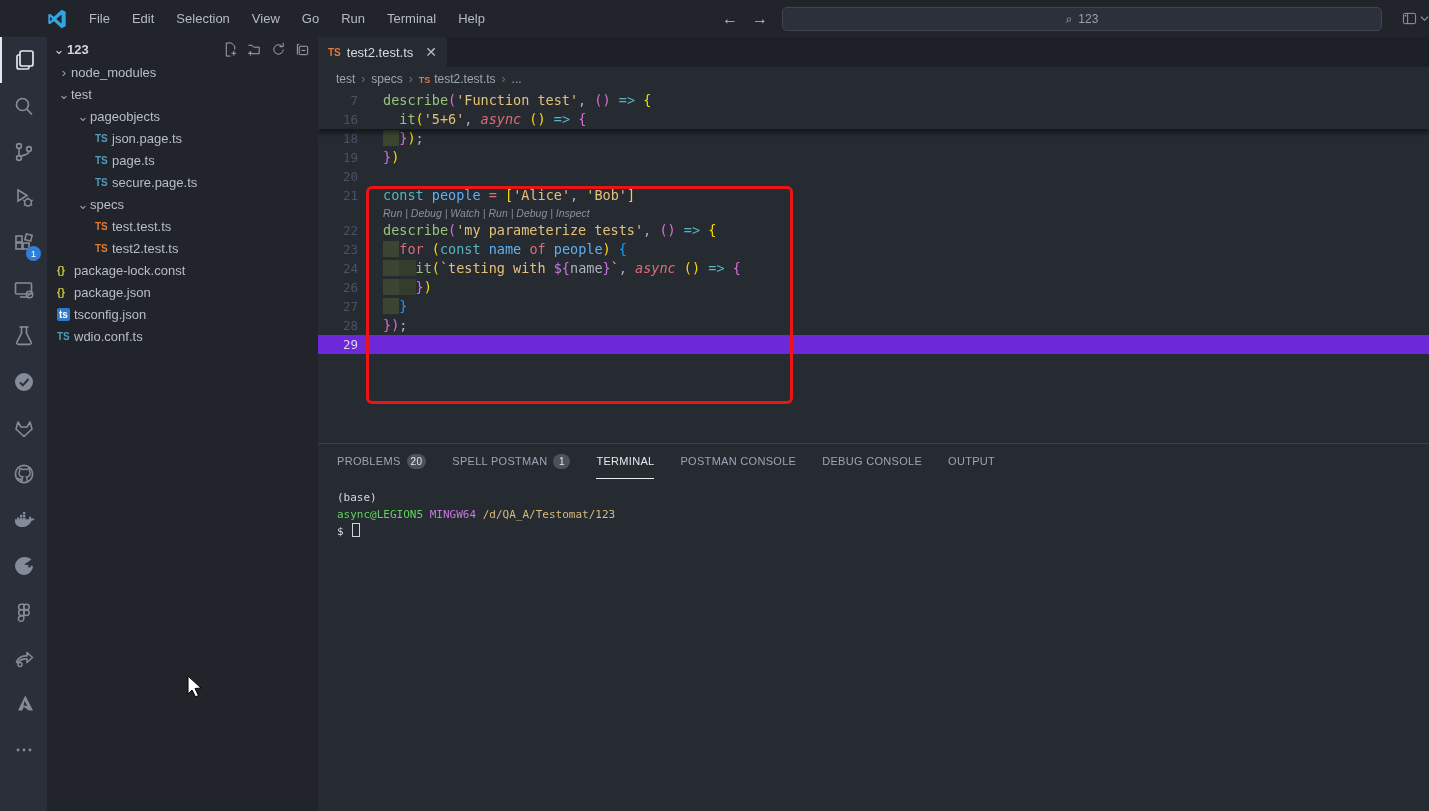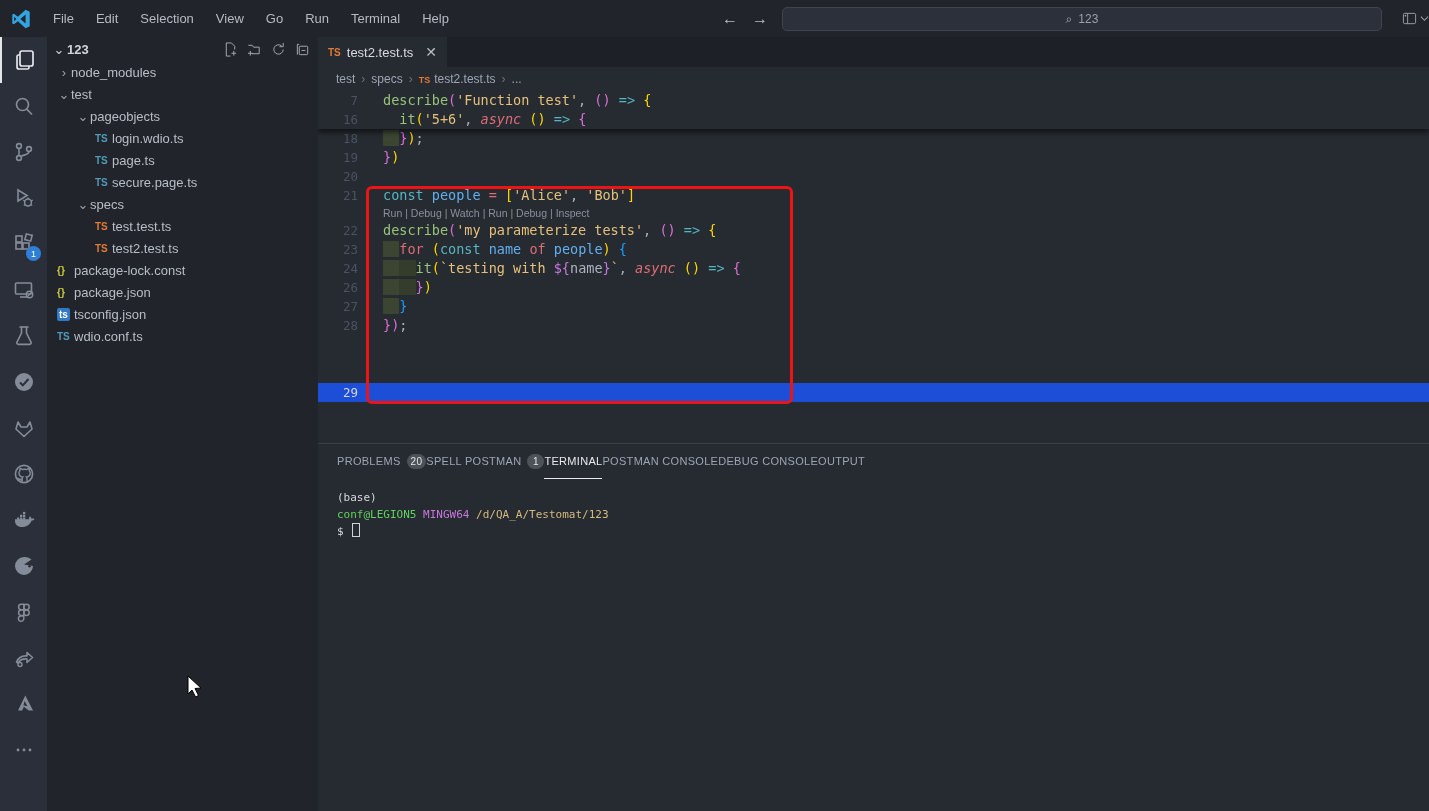--- a/index.html
+++ b/index.html
@@ -1,21 +1,21 @@
 <!DOCTYPE html>
 <html><head>
 <meta charset="utf-8">
 <style>
   * { margin:0; padding:0; box-sizing:border-box; }
   html,body { width:1429px; height:811px; overflow:hidden; background:#262a31;
               font-family:"Liberation Sans", sans-serif; font-size:13px; color:#b8bec8; }
   .app { width:1429px; height:811px; display:flex; flex-direction:column; position:relative; }
 
   
-  .titlebar { height:37px; background:#21252b; display:flex; align-items:center; flex:none; }
+  .titlebar { height:37px; background:#21252b; display:flex; align-items:center; flex:none;padding-left:36px; }
   .vscode-logo { width:22px; height:22px; margin:0 12px 0 10px; flex:none; }
   .menubar { display:flex; gap:4px; }
   .menu-item { padding:4px 9px; color:#b5bac4; cursor:default; border-radius:4px; }
   .nav-arrows { margin-left:auto; display:flex; gap:14px; color:#b9bfca; font-size:16px; padding-right:14px; }
   .nav-arrows span { cursor:default; }
   .search-box { width:600px; height:24px; background:#2b303a; border:1px solid #3f4450; border-radius:5px;
                 display:flex; align-items:center; justify-content:center; gap:6px; color:#9aa0ab; font-size:12px; }
   .layout-ctl { display:flex; align-items:center; gap:3px; margin-left:20px; color:#9aa0ab; }
 
   
@@ -54,35 +54,35 @@
   .breadcrumb { height:24px; display:flex; align-items:center; gap:6px; padding-left:18px; color:#9da5b4;
                 font-size:12px; background:#262a31; flex:none; }
   .breadcrumb .sep { color:#6b7280; font-size:12px; }
   .breadcrumb .ficon { font-weight:bold; font-size:9px; }
 
   
   .editor-body { flex:1; position:relative; background:#262a31; overflow:hidden;
                  font-family:"DejaVu Sans Mono","Liberation Mono",monospace; font-size:13.5px; }
   .sticky { box-shadow:0 4px 4px rgba(0,0,0,.45); position:relative; z-index:3; background:#262a31; }
   .code-row { height:19px; line-height:19px; display:flex; white-space:pre; }
-  .code-row.active-line { background:#1d4ed8;margin-top:48px; }
+  .code-row.active-line { background:#6d28d9; }
   .gutter { width:40px; text-align:right; color:#4b5263; flex:none; font-size:12.5px; }
   .gutter.active { color:#d5d9e0; }
   .code-text { padding-left:25px; }
   .codelens-row { height:16px; line-height:16px; font-family:"Liberation Sans",sans-serif; font-size:10.5px;
                   color:#8a919d; display:flex; }
   .codelens-row .lens { padding-left:65px; }
   .codelens-row a { color:#8a919d; text-decoration:none; }
   .tok { white-space:pre; }
   .annotation-box { position:absolute; left:48px; top:95px; width:427px; height:218px;
                     border:3px solid #ec1414; border-radius:6px; z-index:4; pointer-events:none; }
 
   
   .panel { height:368px; flex:none; background:#262a31; border-top:1px solid #3a4047; display:flex; flex-direction:column; }
-  .panel-tabs { height:35px; display:flex; align-items:flex-start; padding-left:19px; flex:none; }
+  .panel-tabs { height:35px; display:flex; align-items:flex-start; gap:26px; padding-left:19px; flex:none; }
   .panel-tab { font-size:11px; letter-spacing:.3px; color:#9da5b4; display:flex; align-items:center; gap:6px;
                height:100%; border-bottom:1px solid transparent; cursor:default; }
   .panel-tab.active { color:#e8eaed; border-bottom:1px solid #e8eaed; }
   .pbadge { background:#4d5159; color:#e6e6e6; font-size:10px; border-radius:9px; min-width:17px; height:15px;
             display:flex; align-items:center; justify-content:center; padding:0 4px; }
   .terminal { padding:10px 0 0 19px; font-family:"DejaVu Sans Mono","Liberation Mono",monospace; font-size:11px; line-height:17px; }
   .term-cursor { display:inline-block; width:8px; height:14px; border:1px solid #cfd3da; vertical-align:-2px; margin-left:2px; }
 
   
   .mouse { position:absolute; left:139px; top:638px; z-index:9; pointer-events:none; }
@@ -274,21 +274,21 @@
           <div class="tree-row" style="padding-left: 10px;">
             <span class="chev">⌄</span>
             <span>test</span>
           </div>
           <div class="tree-row" style="padding-left: 29px;">
             <span class="chev">⌄</span>
             <span>pageobjects</span>
           </div>
           <div class="tree-row" style="padding-left: 48px;">
             <span class="ficon ts-blue">TS</span>
-            <span>login.wdio.ts</span>
+            <span>json.page.ts</span>
           </div>
           <div class="tree-row" style="padding-left: 48px;">
             <span class="ficon ts-blue">TS</span>
             <span>page.ts</span>
           </div>
           <div class="tree-row" style="padding-left: 48px;">
             <span class="ficon ts-blue">TS</span>
             <span>secure.page.ts</span>
           </div>
           <div class="tree-row" style="padding-left: 29px;">
@@ -348,21 +348,21 @@
         <div class="sticky">
             <div class="code-row"><div class="gutter">7</div><div class="code-text"><span class="tok" style="color: rgb(152, 195, 121);">describe</span><span class="tok" style="color: rgb(218, 112, 214);">(</span><span class="tok" style="color: rgb(229, 192, 123);">'Function test'</span><span class="tok" style="color: rgb(171, 178, 191);">, </span><span class="tok" style="color: rgb(218, 112, 214);">()</span><span class="tok" style="color: rgb(171, 178, 191);"> </span><span class="tok" style="color: rgb(86, 182, 194);">=&gt;</span><span class="tok" style="color: rgb(171, 178, 191);"> </span><span class="tok" style="color: rgb(255, 215, 0);">{</span></div></div>
             <div class="code-row"><div class="gutter">16</div><div class="code-text"><span class="tok" style="color: rgb(171, 178, 191);">  </span><span class="tok" style="color: rgb(152, 195, 121);">it</span><span class="tok" style="color: rgb(255, 215, 0);">(</span><span class="tok" style="color: rgb(229, 192, 123);">'5+6'</span><span class="tok" style="color: rgb(171, 178, 191);">, </span><span class="tok" style="color: rgb(224, 108, 117); font-style: italic;">async</span><span class="tok" style="color: rgb(171, 178, 191);"> </span><span class="tok" style="color: rgb(255, 215, 0);">()</span><span class="tok" style="color: rgb(171, 178, 191);"> </span><span class="tok" style="color: rgb(86, 182, 194);">=&gt;</span><span class="tok" style="color: rgb(171, 178, 191);"> </span><span class="tok" style="color: rgb(218, 112, 214);">{</span></div></div>
           </div>
         <div id="code-lines">
             <div class="code-row"><div class="gutter">18</div><div class="code-text"><span class="tok" style="background: rgb(60, 69, 50);">  </span><span class="tok" style="color: rgb(218, 112, 214);">}</span><span class="tok" style="color: rgb(255, 215, 0);">)</span><span class="tok" style="color: rgb(171, 178, 191);">;</span></div></div>
             <div class="code-row"><div class="gutter">19</div><div class="code-text"><span class="tok" style="color: rgb(218, 112, 214);">}</span><span class="tok" style="color: rgb(255, 215, 0);">)</span></div></div>
             <div class="code-row"><div class="gutter">20</div><div class="code-text"></div></div>
             <div class="code-row"><div class="gutter">21</div><div class="code-text"><span class="tok" style="color: rgb(86, 182, 194);">const</span><span class="tok" style="color: rgb(171, 178, 191);"> </span><span class="tok" style="color: rgb(97, 175, 239);">people</span><span class="tok" style="color: rgb(171, 178, 191);"> </span><span class="tok" style="color: rgb(224, 108, 117);">=</span><span class="tok" style="color: rgb(171, 178, 191);"> </span><span class="tok" style="color: rgb(255, 215, 0);">[</span><span class="tok" style="color: rgb(229, 192, 123);">'Alice'</span><span class="tok" style="color: rgb(171, 178, 191);">, </span><span class="tok" style="color: rgb(229, 192, 123);">'Bob'</span><span class="tok" style="color: rgb(255, 215, 0);">]</span></div></div>
             <div class="codelens-row">
-              <span class="lens" style="padding-left: 65px;"><a>Run</a> | <a>Debug</a> | <a>Watch</a> | <a>Run</a> | <a>Debug</a> | <a>Inspect</a></span>
+              <span class="lens" style="padding-left: 65px; font-style: italic;"><a>Run</a> | <a>Debug</a> | <a>Watch</a> | <a>Run</a> | <a>Debug</a> | <a>Inspect</a></span>
             </div>
             <div class="code-row"><div class="gutter">22</div><div class="code-text"><span class="tok" style="color: rgb(152, 195, 121);">describe</span><span class="tok" style="color: rgb(218, 112, 214);">(</span><span class="tok" style="color: rgb(229, 192, 123);">'my parameterize tests'</span><span class="tok" style="color: rgb(171, 178, 191);">, </span><span class="tok" style="color: rgb(218, 112, 214);">()</span><span class="tok" style="color: rgb(171, 178, 191);"> </span><span class="tok" style="color: rgb(86, 182, 194);">=&gt;</span><span class="tok" style="color: rgb(171, 178, 191);"> </span><span class="tok" style="color: rgb(255, 215, 0);">{</span></div></div>
             <div class="code-row"><div class="gutter">23</div><div class="code-text"><span class="tok" style="background: rgb(60, 69, 50);">  </span><span class="tok" style="color: rgb(224, 108, 117);">for</span><span class="tok" style="color: rgb(171, 178, 191);"> </span><span class="tok" style="color: rgb(255, 215, 0);">(</span><span class="tok" style="color: rgb(86, 182, 194);">const</span><span class="tok" style="color: rgb(171, 178, 191);"> </span><span class="tok" style="color: rgb(97, 175, 239);">name</span><span class="tok" style="color: rgb(171, 178, 191);"> </span><span class="tok" style="color: rgb(224, 108, 117);">of</span><span class="tok" style="color: rgb(171, 178, 191);"> </span><span class="tok" style="color: rgb(97, 175, 239);">people</span><span class="tok" style="color: rgb(255, 215, 0);">)</span><span class="tok" style="color: rgb(171, 178, 191);"> </span><span class="tok" style="color: rgb(23, 159, 255);">{</span></div></div>
             <div class="code-row"><div class="gutter">24</div><div class="code-text"><span class="tok" style="background: rgb(60, 69, 50);">  </span><span class="tok" style="background: rgb(52, 61, 43);">  </span><span class="tok" style="color: rgb(152, 195, 121);">it</span><span class="tok" style="color: rgb(255, 215, 0);">(</span><span class="tok" style="color: rgb(229, 192, 123);">`testing with </span><span class="tok" style="color: rgb(198, 120, 221);">${</span><span class="tok" style="color: rgb(171, 178, 191);">name</span><span class="tok" style="color: rgb(198, 120, 221);">}</span><span class="tok" style="color: rgb(229, 192, 123);">`</span><span class="tok" style="color: rgb(171, 178, 191);">, </span><span class="tok" style="color: rgb(224, 108, 117); font-style: italic;">async</span><span class="tok" style="color: rgb(171, 178, 191);"> </span><span class="tok" style="color: rgb(255, 215, 0);">()</span><span class="tok" style="color: rgb(171, 178, 191);"> </span><span class="tok" style="color: rgb(86, 182, 194);">=&gt;</span><span class="tok" style="color: rgb(171, 178, 191);"> </span><span class="tok" style="color: rgb(218, 112, 214);">{</span></div></div>
             <div class="code-row"><div class="gutter">26</div><div class="code-text"><span class="tok" style="background: rgb(60, 69, 50);">  </span><span class="tok" style="background: rgb(52, 61, 43);">  </span><span class="tok" style="color: rgb(218, 112, 214);">}</span><span class="tok" style="color: rgb(255, 215, 0);">)</span></div></div>
             <div class="code-row"><div class="gutter">27</div><div class="code-text"><span class="tok" style="background: rgb(60, 69, 50);">  </span><span class="tok" style="color: rgb(23, 159, 255);">}</span></div></div>
             <div class="code-row"><div class="gutter">28</div><div class="code-text"><span class="tok" style="color: rgb(218, 112, 214);">}</span><span class="tok" style="color: rgb(218, 112, 214);">)</span><span class="tok" style="color: rgb(171, 178, 191);">;</span></div></div>
             <div class="code-row active-line"><div class="gutter active">29</div><div class="code-text"></div></div>
           </div>
         <div class="annotation-box" style="border-color: rgb(236, 20, 20);"></div>
@@ -386,19 +386,19 @@
             </div>
             <div class="panel-tab">
               <span>DEBUG CONSOLE</span>
             </div>
             <div class="panel-tab">
               <span>OUTPUT</span>
             </div>
           </div>
         <div class="terminal">
             <div class="term-line"><span style="color: rgb(215, 218, 224);">(base)</span></div>
-            <div class="term-line"><span style="color: rgb(98, 210, 94);">conf@LEGION5</span><span style="color: rgb(198, 120, 221);"> MINGW64</span><span style="color: rgb(215, 186, 125);"> /d/QA_A/Testomat/123</span></div>
+            <div class="term-line"><span style="color: rgb(98, 210, 94);">async@LEGION5</span><span style="color: rgb(198, 120, 221);"> MINGW64</span><span style="color: rgb(215, 186, 125);"> /d/QA_A/Testomat/123</span></div>
             <div class="term-line"><span style="color: rgb(215, 218, 224);">$ </span><span class="term-cursor"></span></div>
           </div>
       </div>
     </div>
   </div>
 </div>
 
 </body></html>

